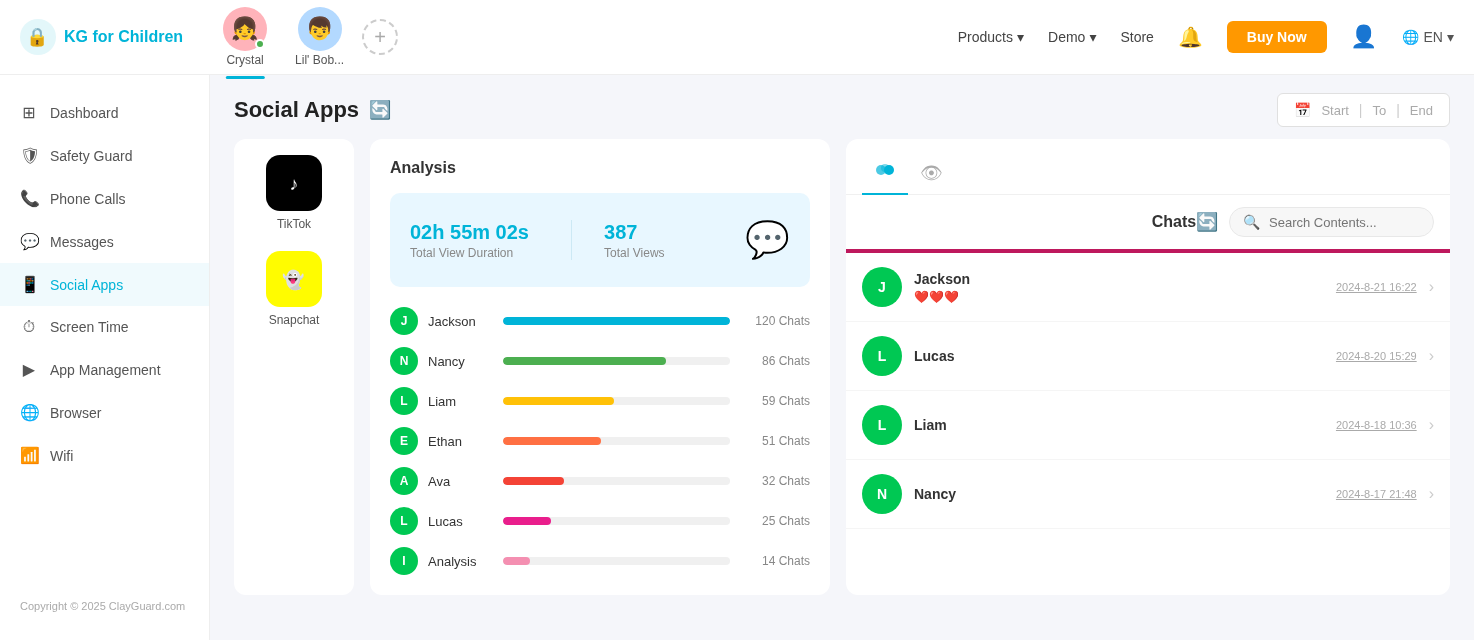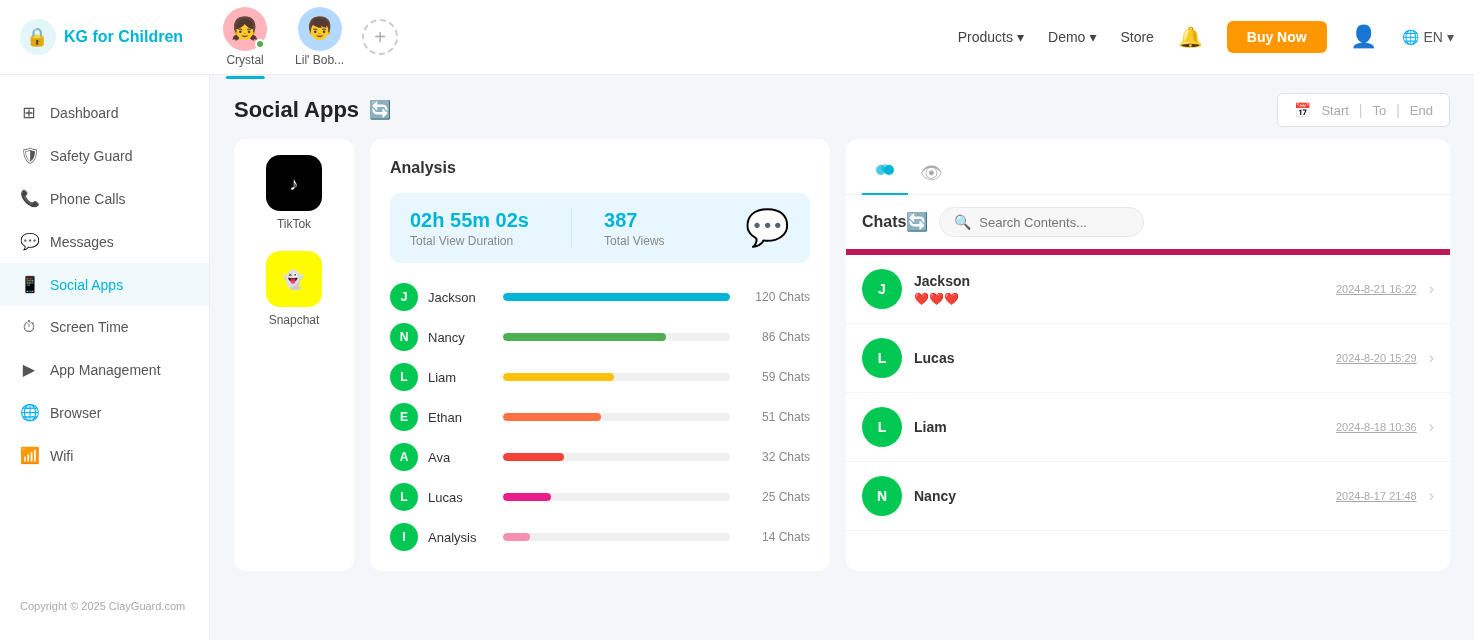--- a/index.html
+++ b/index.html
@@ -105,21 +105,21 @@
     .app-icon-instagram { background: linear-gradient(135deg, #f58529, #dd2a7b, #8134af, #515bd4); color: #fff; }
     .app-name { font-size: 12px; color: #555; }
 
     
     .analysis-panel {
       flex: 1; background: #fff; border-radius: 12px; padding: 20px; max-width: 460px;
     }
     .analysis-title { font-size: 16px; font-weight: 600; margin-bottom: 16px; color: #333; }
     .stats-row {
       display: flex; background: #e8f7ff; border-radius: 10px;
-      padding: 14px 20px; margin-bottom: 20px; align-items: center; gap: 12px;
+      padding: 26px 20px; margin-bottom: 20px; align-items: center; gap: 12px;
     }
     .stat-item { flex: 1; }
     .stat-value { font-size: 20px; font-weight: 700; color: #00b4d8; }
     .stat-label { font-size: 12px; color: #888; margin-top: 2px; }
     .stat-divider { width: 1px; background: #cce9f5; height: 40px; margin: 0 20px; }
     .stat-icon { font-size: 36px; color: #b8e4f5; margin-left: auto; }
 
     
     .chart-list { display: flex; flex-direction: column; gap: 12px; }
     .chart-row { display: flex; align-items: center; gap: 10px; }
@@ -146,22 +146,22 @@
     .chat-tab {
       padding: 8px 12px; cursor: pointer; font-size: 18px; color: #aaa;
       position: relative;
     }
     .chat-tab.active { color: #00b4d8; }
     .chat-tab.active::after {
       content: ''; position: absolute; bottom: -1px; left: 0; right: 0;
       height: 2px; background: #00b4d8;
     }
     .chats-header {
-      display: flex; align-items: center; justify-content: flex-start;
-      padding: 12px 16px; border-bottom: 6px solid #be185d;
+      display: flex; align-items: center; justify-content: flex-end;
+      padding: 12px 16px; border-bottom: 4px solid #be185d;
     }
     .chats-title { font-size: 16px; font-weight: 600; color: #333; }
     .chats-actions { display: flex; align-items: center; gap: 10px; }
     .search-box {
       display: flex; align-items: center; gap: 8px;
       background: #f7f7f7; border: 1px solid #e8e8e8; border-radius: 20px;
       padding: 6px 14px;
     }
     .search-box input {
       border: none; background: none; outline: none; font-size: 13px; color: #888; width: 150px;

